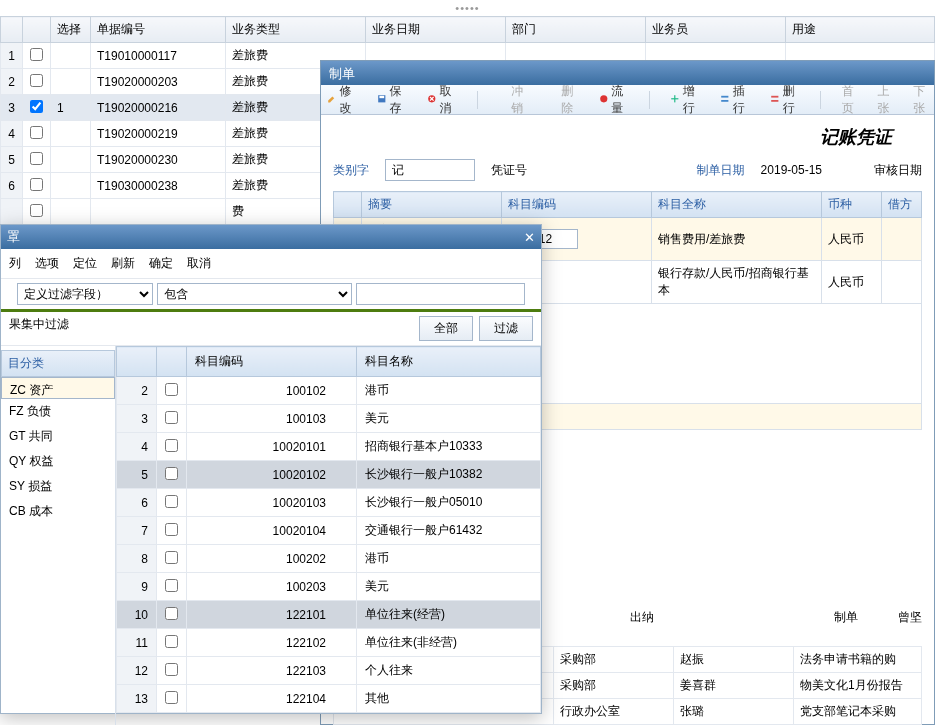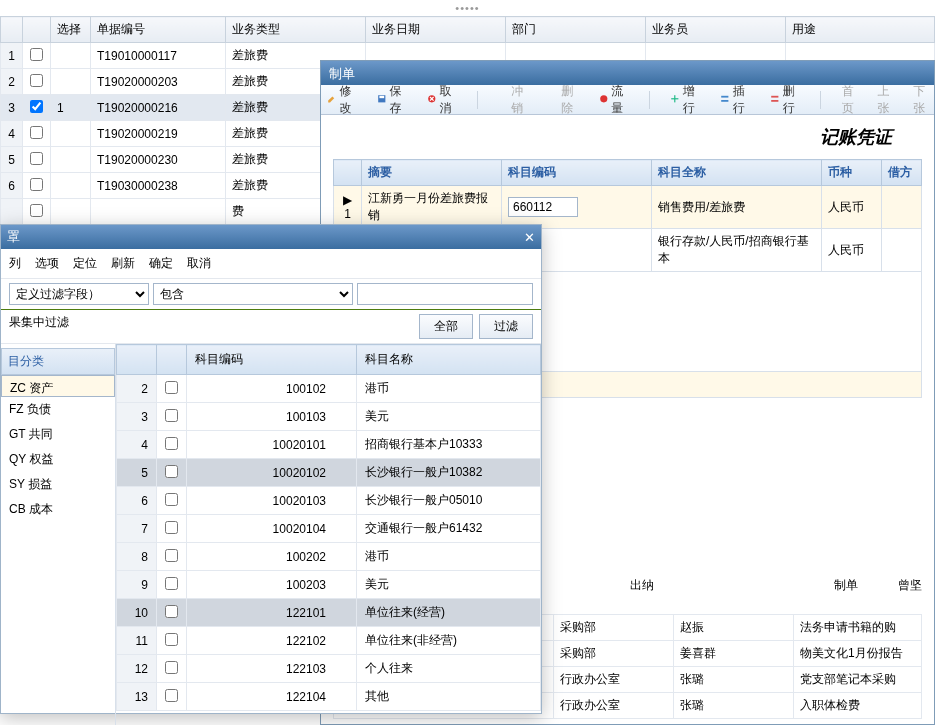--- a/index.html
+++ b/index.html
@@ -121,21 +121,21 @@
     }
     .voucher-lines {
       border-collapse: collapse;
       width: 100%;
       margin-top: 10px;
     }
     .voucher-lines th {
       background: linear-gradient(to bottom, #e9f0f9, #d3e2f2);
       border: 1px solid #b6c8dc;
       color: #2b5ea3;
-      font-weight: bold;
+      font-weight: normal;
       padding: 4px 6px;
       text-align: left;
       height: 26px;
     }
     .voucher-lines td {
       border: 1px solid #d8e0ea;
       padding: 4px 6px;
       height: 26px;
     }
     .voucher-lines td.rowh{background:#f0f3f7;width:28px;text-align:center}
@@ -166,21 +166,21 @@
       padding: 0 6px;
     }
     .modal-titlebar span{color:#fff;font-size:13px}
     .modal-close{color:#fff;font-size:16px;cursor:pointer}
     .modal-menu {
       padding: 6px 8px;
       border-bottom: 1px solid #e4e8ee;
       display:flex;gap:14px;
     }
     .modal-menu span{cursor:pointer}
-    .modal-filter{padding:4px 8px;display:flex;align-items:center;gap:4px;border-bottom:1px solid #4d7c0f}
+    .modal-filter{padding:4px 16px;display:flex;align-items:center;gap:4px;border-bottom:3px solid #4d7c0f}
     .sel{border:1px solid #a4b6cb;height:22px;padding:1px 2px;background:#fff}
     .modal-filter input{border:1px solid #a4b6cb;height:22px;padding:2px 6px;flex:1}
     .modal-filter2{padding:4px 8px;display:flex;justify-content:flex-end;gap:6px;border-bottom:1px solid #e4e8ee}
     .modal-filter2 span{flex:1}
     .btn{border:1px solid #a4b6cb;background:linear-gradient(to bottom,#fbfcfe,#e5ecf4);padding:3px 14px;cursor:pointer}
     .modal-body{display:flex;height:408px}
     .modal-left{width:115px;border-right:1px solid #d8e0ea;padding:4px 0}
     .modal-left .hdr{background:linear-gradient(to bottom,#e9f0f9,#d3e2f2);border:1px solid #b6c8dc;padding:4px 6px;color:#2b5ea3}
     .modal-left .itm{padding:4px 8px;cursor:pointer}
     .modal-left .itm.sel{background:#fff9e8}
@@ -359,20 +359,30 @@
       </span>
     <span class="tb-btn disabled">
         <span>上张</span>
       </span>
     <span class="tb-btn disabled">
         <span>下张</span>
       </span>
   </div>
   <div class="voucher-body">
     <div class="voucher-title">记账凭证</div>
+    <div class="voucher-header-row">
+      <span class="vhl">类别字</span>
+      <input class="vinput" value="记" style="">
+      <span>凭证号</span>
+      <span style="flex:1"></span>
+      <span class="vhl">制单日期</span>
+      <span>2019-05-15</span>
+      <span style="width:20px"></span>
+      <span>审核日期</span>
+    </div>
     <table class="voucher-lines">
       <thead>
         <tr>
           <th style="width:28px"></th>
           <th style="width:140px">摘要</th>
           <th style="width:150px">科目编码</th>
           <th>科目全称</th>
           <th style="width:60px">币种</th>
           <th style="width:40px">借方</th>
         </tr>

